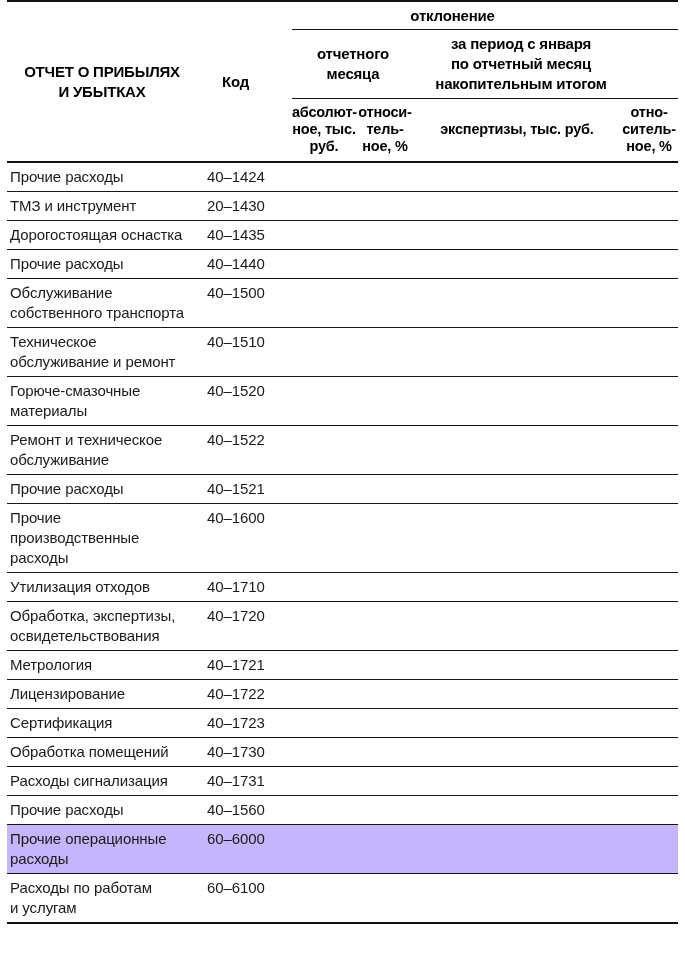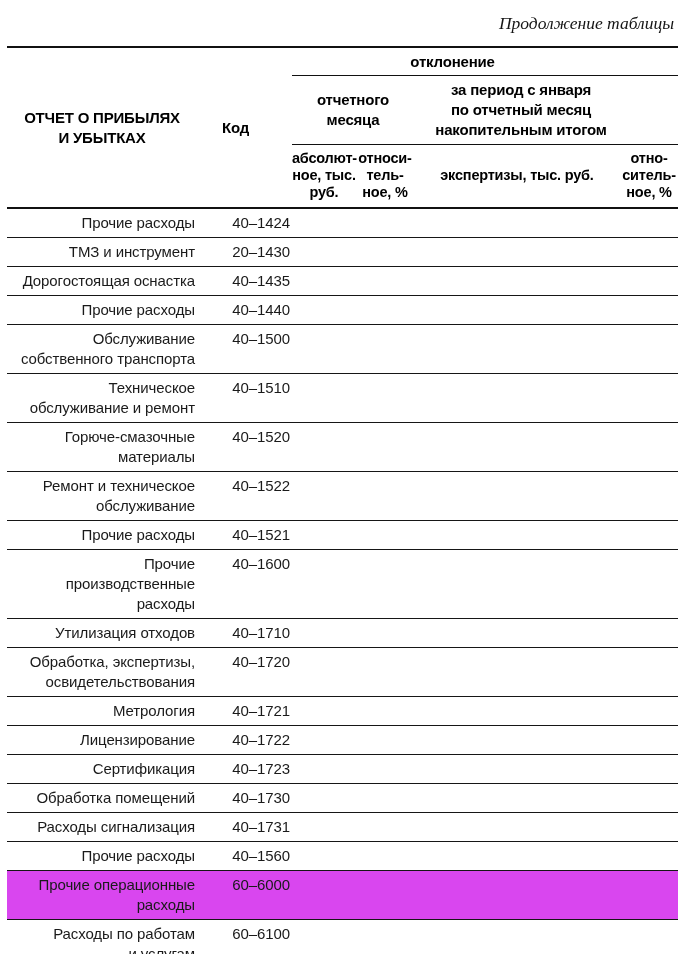--- a/index.html
+++ b/index.html
@@ -62,29 +62,28 @@
   td {
     font-size: 15px;
     line-height: 20px;
     vertical-align: top;
     padding: 4px 2px 4px 0;
     letter-spacing: -0.1px;
   }
   td.c-name { padding-left: 3px; white-space: pre-line; }
   td.c-code { padding-left: 10px; }
 
-  tbody tr { border-bottom: 1px solid #161616; text-align: right; }
+  tbody tr { border-bottom: 1px solid #161616; }
   tbody tr:last-child { border-bottom: 2px solid #111; }
 </style>
 </head>
 <body>
 
 <div class="page">
 
-  <div class="caption">Продолжение таблицы</div>
 
   <table class="report">
     <colgroup>
       <col class="c1">
         <col class="c2">
         <col class="c3">
         <col class="c4">
         <col class="c5">
         <col class="c6">
     </colgroup>
@@ -259,21 +258,21 @@
     <td class="c-empty"></td>
   </tr>
         <tr>
     <td class="c-name">Прочие расходы</td>
     <td class="c-code">40–1560</td>
     <td class="c-empty"></td>
     <td class="c-empty"></td>
     <td class="c-empty"></td>
     <td class="c-empty"></td>
   </tr>
-        <tr style="background: #d946ef;">
+        <tr style="background: #c4b5fd;">
     <td class="c-name">Прочие операционные
 расходы</td>
     <td class="c-code">60–6000</td>
     <td class="c-empty"></td>
     <td class="c-empty"></td>
     <td class="c-empty"></td>
     <td class="c-empty"></td>
   </tr>
         <tr>
     <td class="c-name">Расходы по работам

